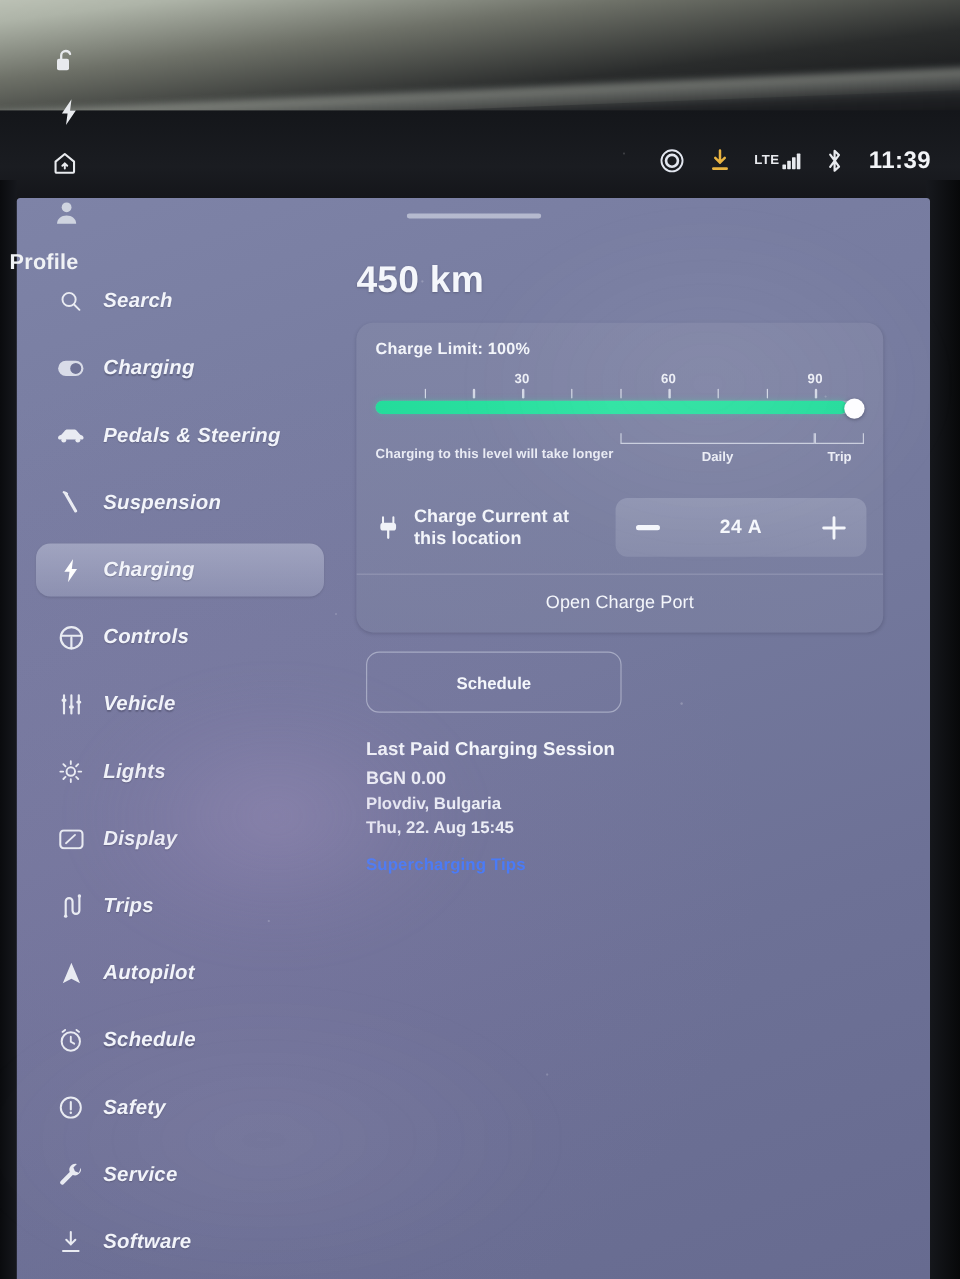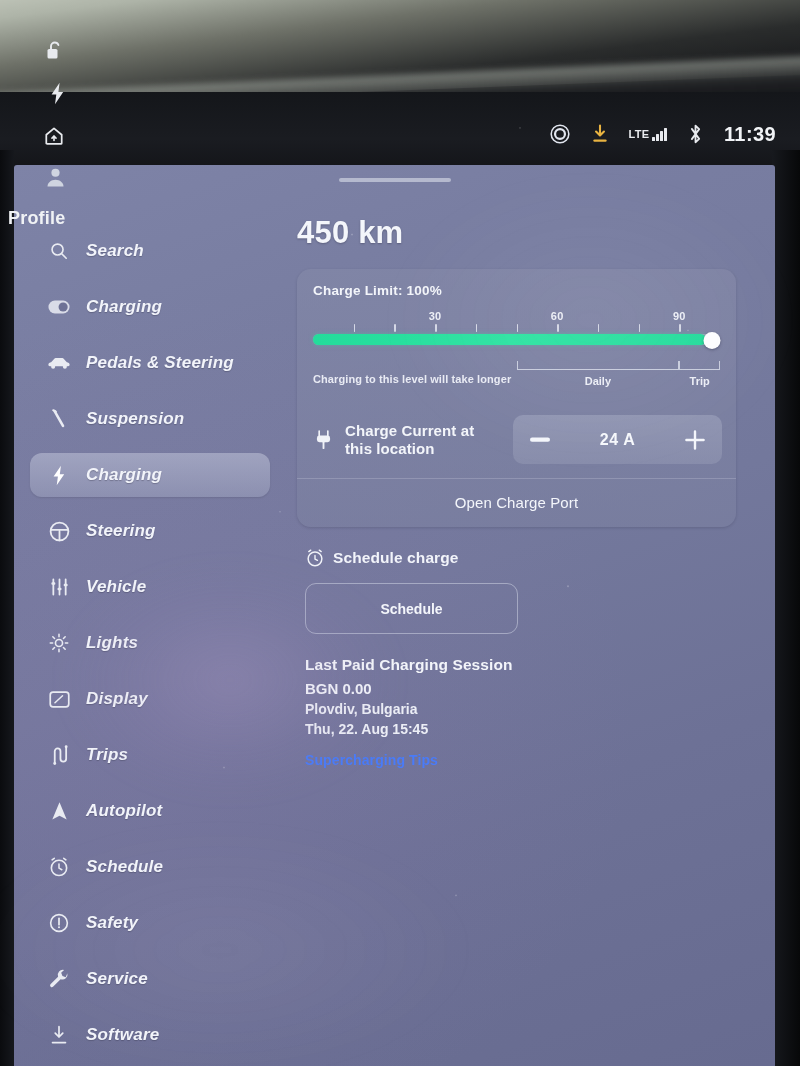--- a/index.html
+++ b/index.html
@@ -581,21 +581,21 @@
         <span class="nav-label">Charging</span>
       </div>
 
       <div class="nav-item">
         <span class="nav-icon">
           <svg width="21" height="21" viewBox="0 0 22 22" fill="none">
             <circle cx="11" cy="11" r="9.3" stroke="#e9ebf2" stroke-width="1.9"></circle>
             <path d="M2.3 9.2h17.4M11 11v9.3" stroke="#e9ebf2" stroke-width="1.9" stroke-linecap="round"></path>
           </svg>
         </span>
-        <span class="nav-label">Steering</span>
+        <span class="nav-label">Controls</span>
       </div>
 
       <div class="nav-item">
         <span class="nav-icon">
           <svg width="19" height="18" viewBox="0 0 20 19" fill="none">
             <path d="M3.5 1.5v16M10 1.5v16M16.5 1.5v16" stroke="#e9ebf2" stroke-width="1.9" stroke-linecap="round"></path>
             <rect x="1.4" y="4.6" width="4.2" height="2.6" rx="1.1" fill="#e9ebf2"></rect>
             <rect x="7.9" y="10.4" width="4.2" height="2.6" rx="1.1" fill="#e9ebf2"></rect>
             <rect x="14.4" y="6.2" width="4.2" height="2.6" rx="1.1" fill="#e9ebf2"></rect>
           </svg>
@@ -744,30 +744,20 @@
                   <path d="M10 1.4v17.2M1.4 10h17.2" stroke="#f4f6fb" stroke-width="2.4" stroke-linecap="round"></path>
                 </svg>
             </span>
           </div>
         </div>
 
         <div class="card-divider"></div>
         <div class="open-port">Open Charge Port</div>
       </div>
 
-      <div class="sched-row">
-        <span class="nav-icon" style="width:19px;flex:0 0 19px;">
-          <svg width="18" height="18" viewBox="0 0 22 22" fill="none">
-            <circle cx="11" cy="12" r="8.4" stroke="#f0f2f8" stroke-width="1.8"></circle>
-            <path d="M11 7.8v4.4l3 1.7" stroke="#f0f2f8" stroke-width="1.7" stroke-linecap="round"></path>
-            <path d="M3.4 3.2 5.8 1.4M18.6 3.2 16.2 1.4" stroke="#f0f2f8" stroke-width="1.7" stroke-linecap="round"></path>
-          </svg>
-        </span>
-        <span class="sched-label">Schedule charge</span>
-      </div>
 
       <div class="sched-btn">Schedule</div>
 
       <div class="last-session">
         <div class="ls-title">Last Paid Charging Session</div>
         <div class="ls-amount">BGN 0.00</div>
         <div class="ls-place">Plovdiv, Bulgaria</div>
         <div class="ls-date">Thu, 22. Aug 15:45</div>
         <div class="ls-link">Supercharging Tips</div>
       </div>

